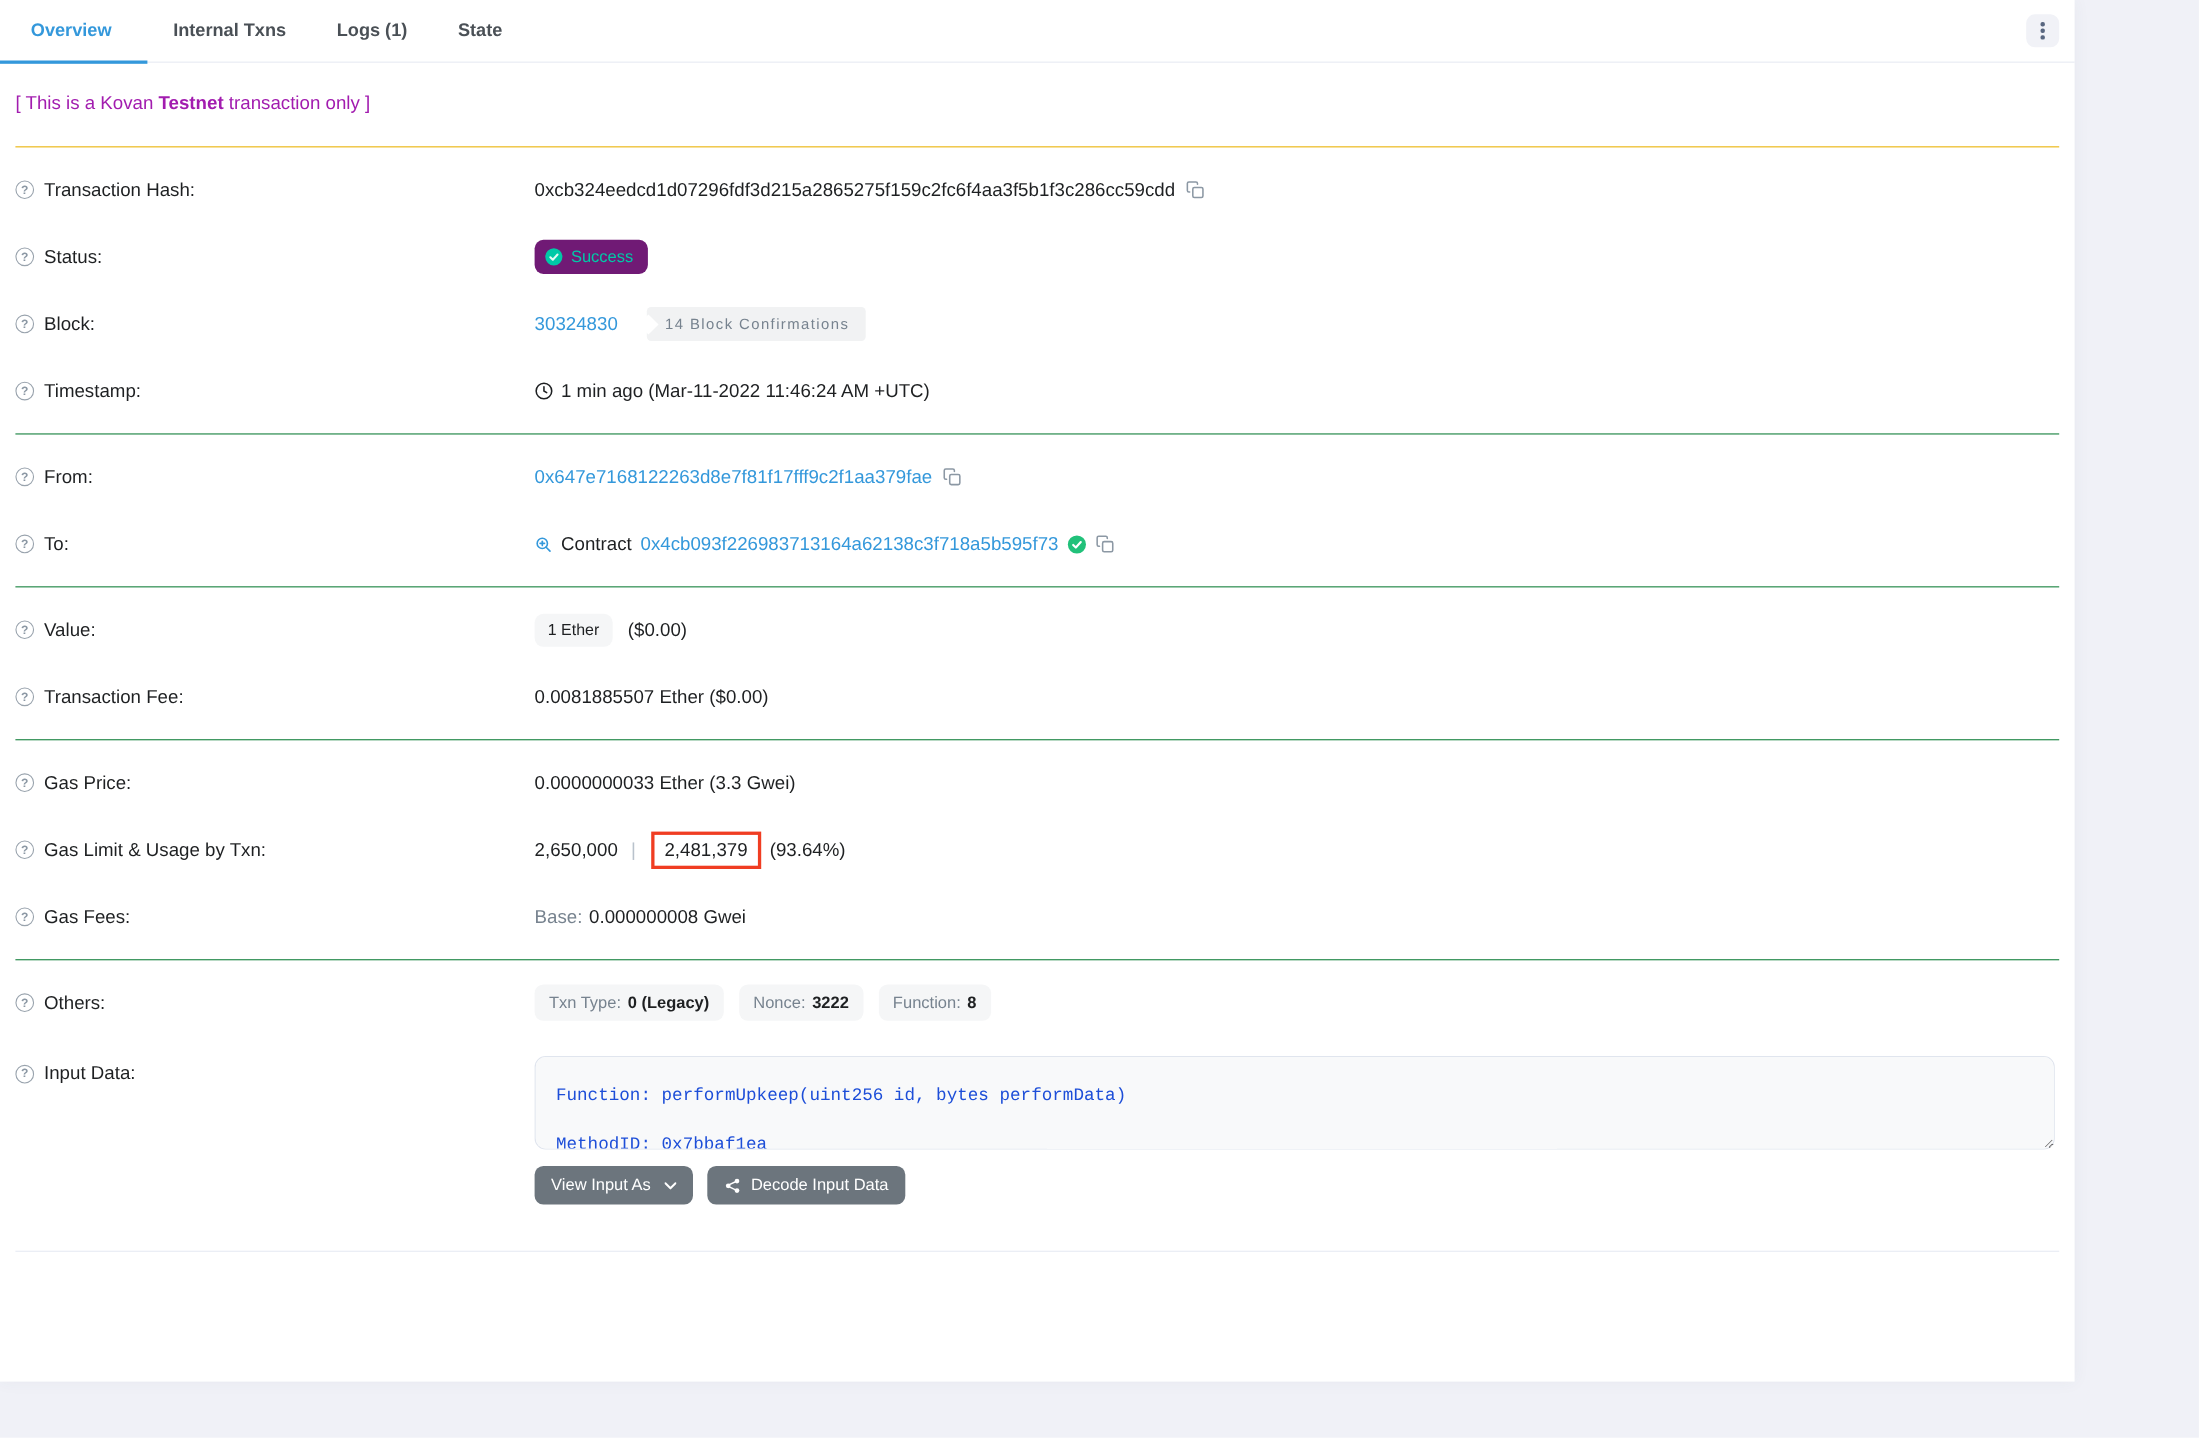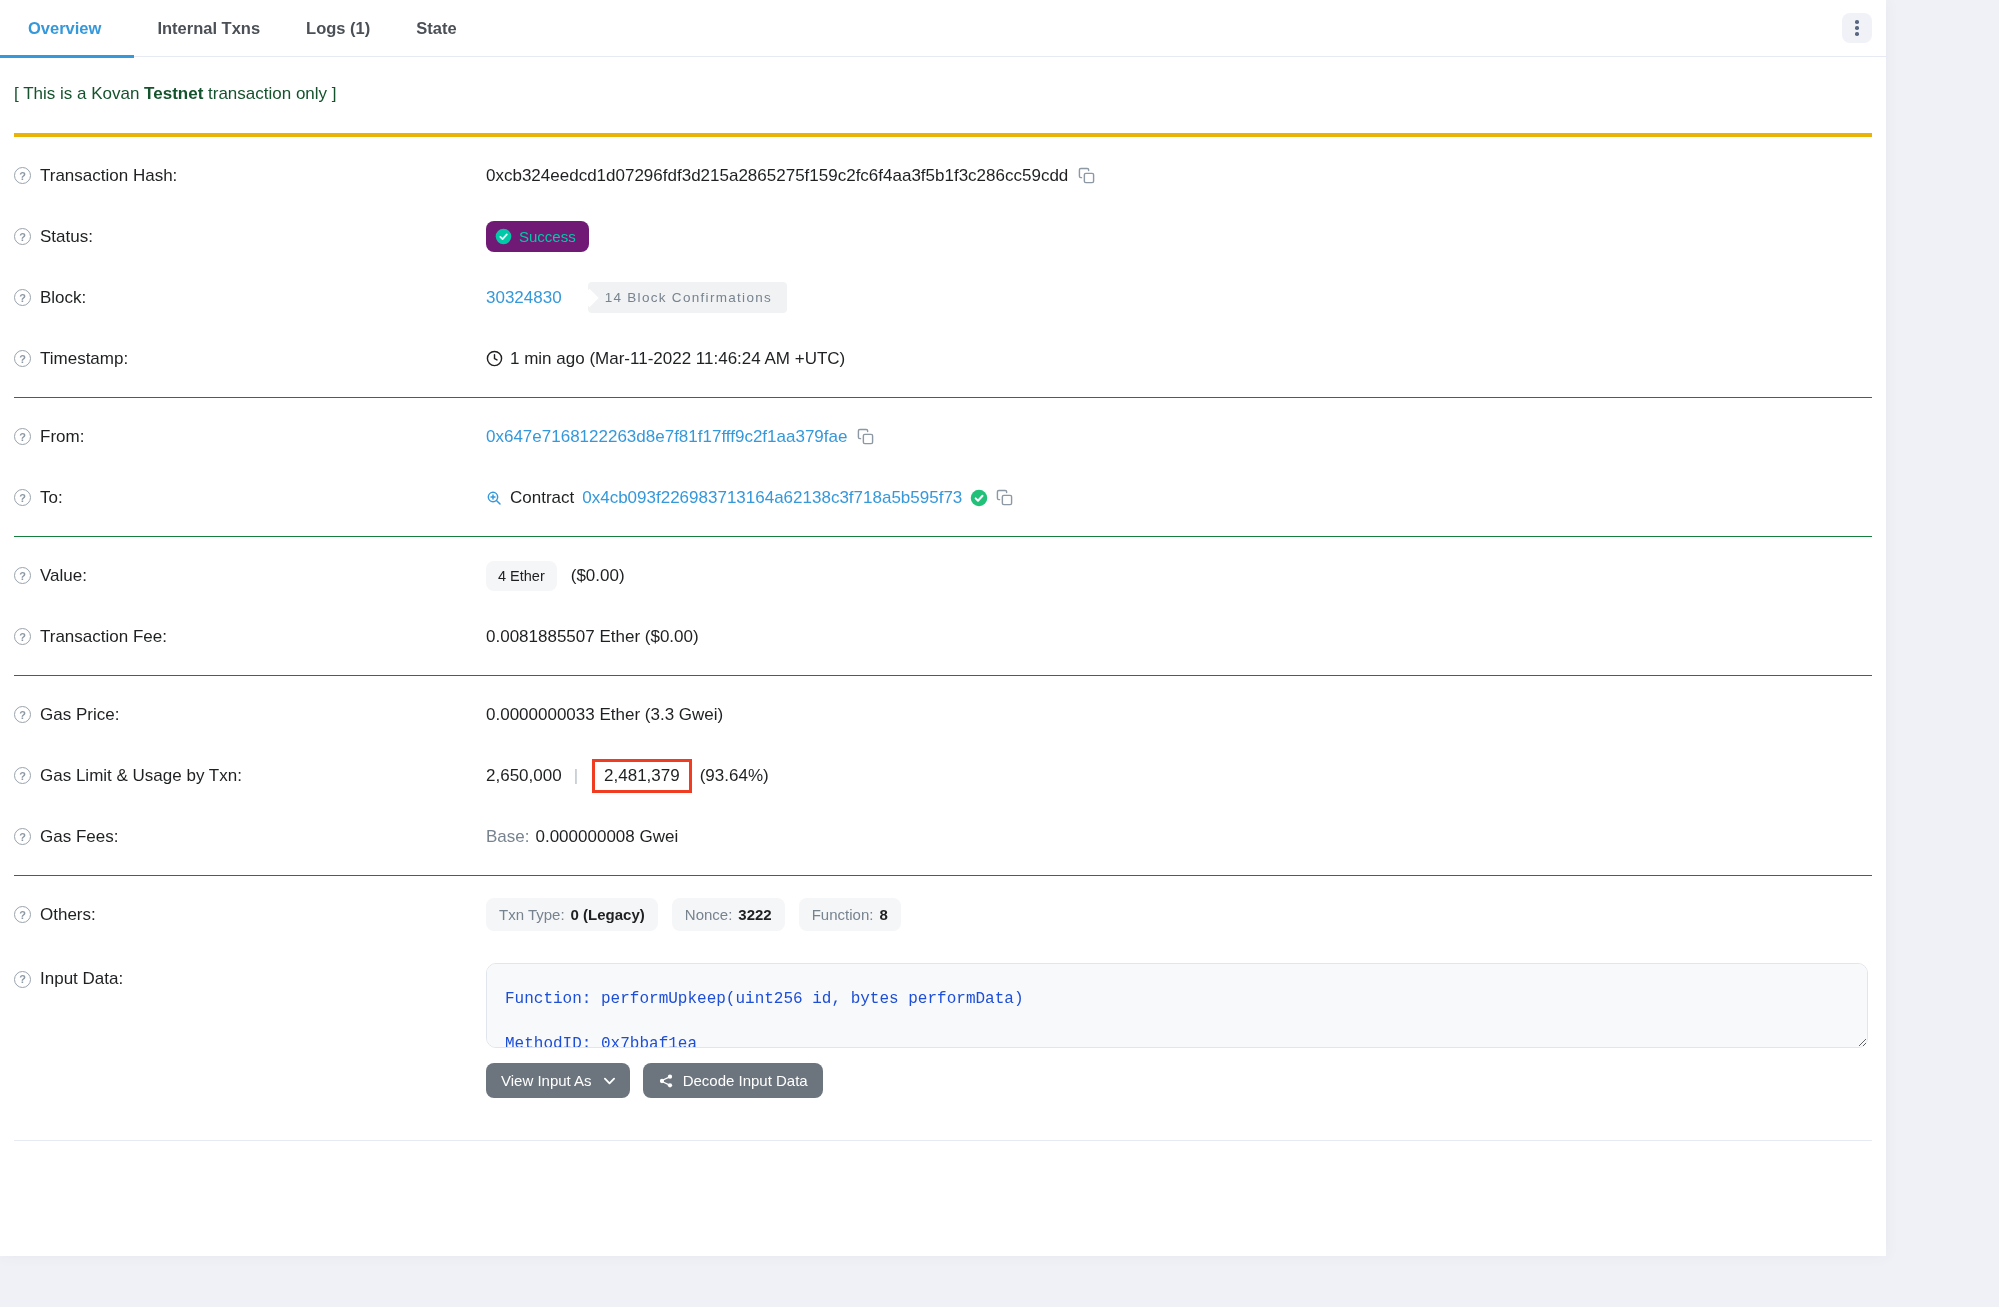--- a/index.html
+++ b/index.html
@@ -22,21 +22,21 @@
   
   .tabbar { display:flex; align-items:center; height:57px; border-bottom:1px solid #e7eaf3; margin:0 -14px; padding:0 14px; }
   .tab { position:relative; height:57px; display:flex; align-items:center; padding:0 23px; font-size:16.5px; font-weight:700; color:#4a5056; cursor:pointer; }
   .tab:first-child { padding-left:14px; padding-right:33px; margin-left:-14px; padding-left:28px; }
   .tab.active { color:#3498db; }
   .tab.active::after { content:""; position:absolute; left:0; right:0; bottom:-1px; height:3px; background:#3498db; }
   .menu-btn { margin-left:auto; width:30px; height:30px; border:none; background:#f1f2f7; border-radius:8px; display:flex; flex-direction:column; align-items:center; justify-content:center; gap:2.5px; cursor:pointer; }
   .menu-btn i { width:3.5px; height:3.5px; border-radius:50%; background:#596780; }
 
   
-  .notice { padding:27px 0 29px 0; border-bottom:4px solid #eab308; color:#14532d; font-size:17px; }
+  .notice { padding:27px 0 29px 0; border-bottom:1px solid #eab308; color:#a21caf; font-size:17px; }
   .notice b { font-weight:700; }
 
   
   .section { border-bottom:1px solid #15803d; padding:8px 0; }
   .section:last-of-type { border-bottom:1px solid #e7eaf3; }
   .row { display:flex; align-items:center; min-height:61px; }
   .row.top { align-items:flex-start; padding-top:8px; }
   .lbl { width:472px; flex:none; display:flex; align-items:center; gap:9px; color:#1e2022; }
   .val { display:flex; align-items:center; gap:10px; flex:1; min-width:0; }
 
@@ -200,21 +200,21 @@
     </div>
   </div>
 
   <div class="section">
     <div class="row">
       <div class="lbl">
           <span class="qicon"></span>
           <span>Value:</span>
         </div>
       <div class="val">
-        <span class="pill-plain">4 Ether</span>
+        <span class="pill-plain">1 Ether</span>
         <span style="margin-left:4px;">($0.00)</span>
       </div>
     </div>
     <div class="row">
       <div class="lbl">
           <span class="qicon"></span>
           <span>Transaction Fee:</span>
         </div>
       <div class="val">
           <span>0.0081885507 Ether ($0.00)</span>

